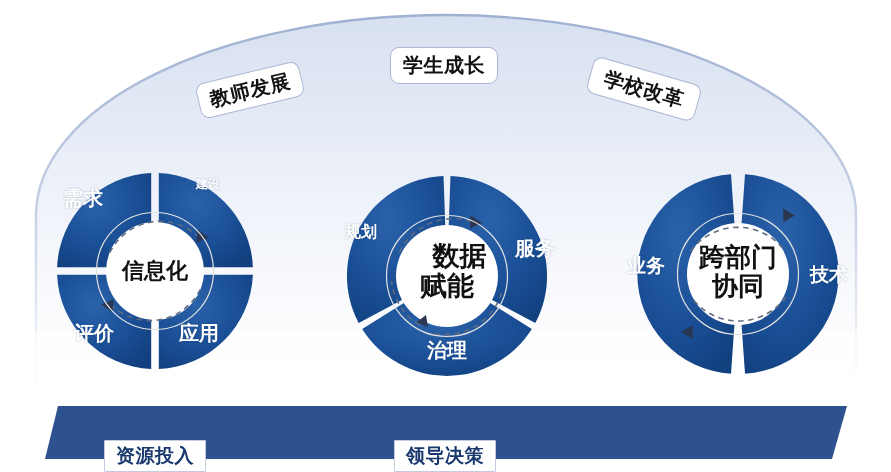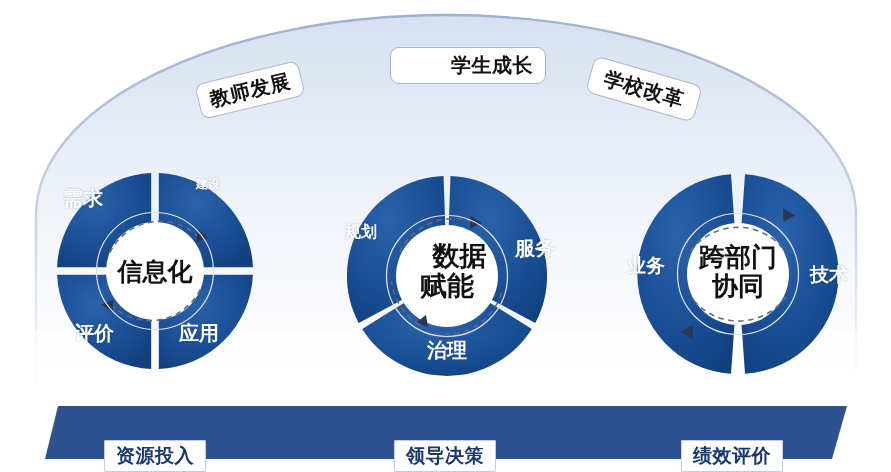--- a/index.html
+++ b/index.html
@@ -46,21 +46,20 @@
   #top-label-0 {
     left: 197px; top: 72px;
     width: 104px; height: 34px;
     font-size: 20px;
     transform: rotate(-13.5deg);
   }
   #top-label-1 {
     left: 390px; top: 47px;
     width: 106px; height: 35px;
     font-size: 20px;
-    padding-left: 48px;
   }
   #top-label-2 {
     left: 588px; top: 70px;
     width: 110px; height: 36px;
     font-size: 20px;
     transform: rotate(16deg);
   }
 
   
   .donut {
@@ -171,21 +170,21 @@
       <g fill="none" stroke="#5f6b80" stroke-width="1.6" stroke-dasharray="5.5 4.5">
         <path d="M 62.8,89.5 A 56,56 0 0 1 150.5,72.8"></path>
         <path d="M 153.2,126.5 A 56,56 0 0 1 65.5,143.2"></path>
       </g>
       <polygon points="150.5,66.5 161.5,74.5 149.5,79.5" fill="#2b3650"></polygon>
       <polygon points="65.5,149.5 54.5,141.5 66.5,136.5" fill="#2b3650"></polygon>
       <circle cx="108" cy="108" r="58.5" fill="none" stroke="#e3e3e0" stroke-width="1.2"></circle>
     </svg>
   </div>
   <div class="donut-center-text" style="left:56px; top:225px; width:198px; height:92px;">
-    <span class="line" style="font-size:25px;">信息化</span>
+    <span class="line" style="font-size:22px;">信息化</span>
   </div>
   <div class="seg-label" style="left:52px; top:185px; width:62px; font-size:20px;">需求</div>
   <div class="seg-label" style="left:177px; top:176px; width:62px; font-size:12px;">建设</div>
   <div class="seg-label" style="left:168px; top:320px; width:62px; font-size:20px;">应用</div>
   <div class="seg-label" style="left:63px; top:320px; width:62px; font-size:20px;">评价</div>
 
   <div class="donut" style="left:327px; top:165px; width:240px; height:222px;">
     <svg width="240" height="222" viewBox="0 0 240 222">
       <defs>
         <radialGradient id="r2g" cx="42%" cy="30%" r="80%">
@@ -251,15 +250,14 @@
     <span class="line" style="font-size:26px;">协同</span>
   </div>
   <div class="seg-label" style="left:615px; top:253px; width:62px; font-size:19px;">业务</div>
   <div class="seg-label" style="left:798px; top:262px; width:62px; font-size:19px;">技术</div>
 
   <svg class="layer banner-svg" viewBox="0 0 891 472">
     <polygon points="58,406 847,406 832,459 45,459" fill="#2e5190"></polygon>
   </svg>
   <div class="banner-label" style="left:104px; top:418px; width:100px; height:30px;">资源投入</div>
   <div class="banner-label" style="left:394px; top:418px; width:100px; height:30px;">领导决策</div>
-  <div class="banner-label" style="left:681px; top:418px; width:100px; height:30px;">绩效评价</div>
 
 </div>
 
 </body></html>

